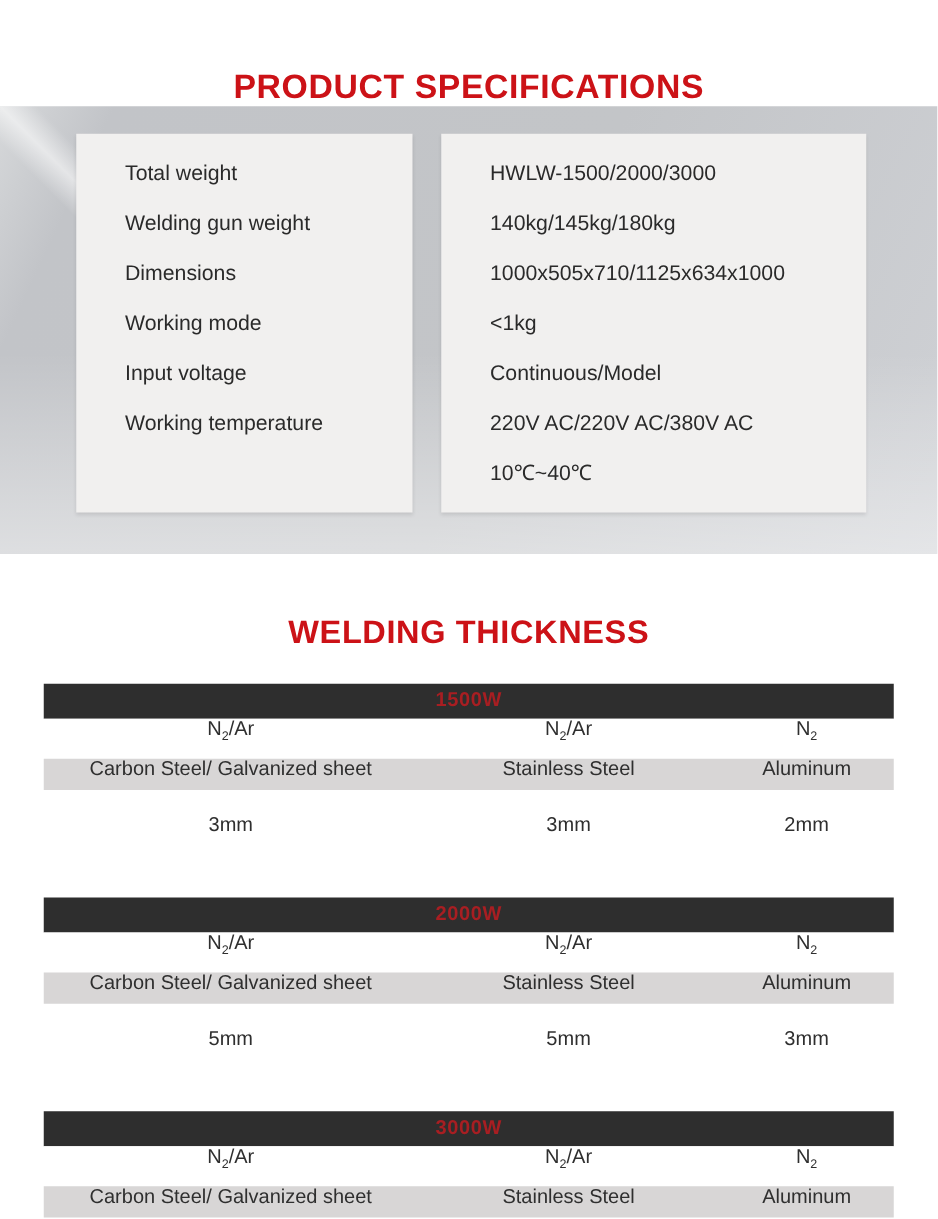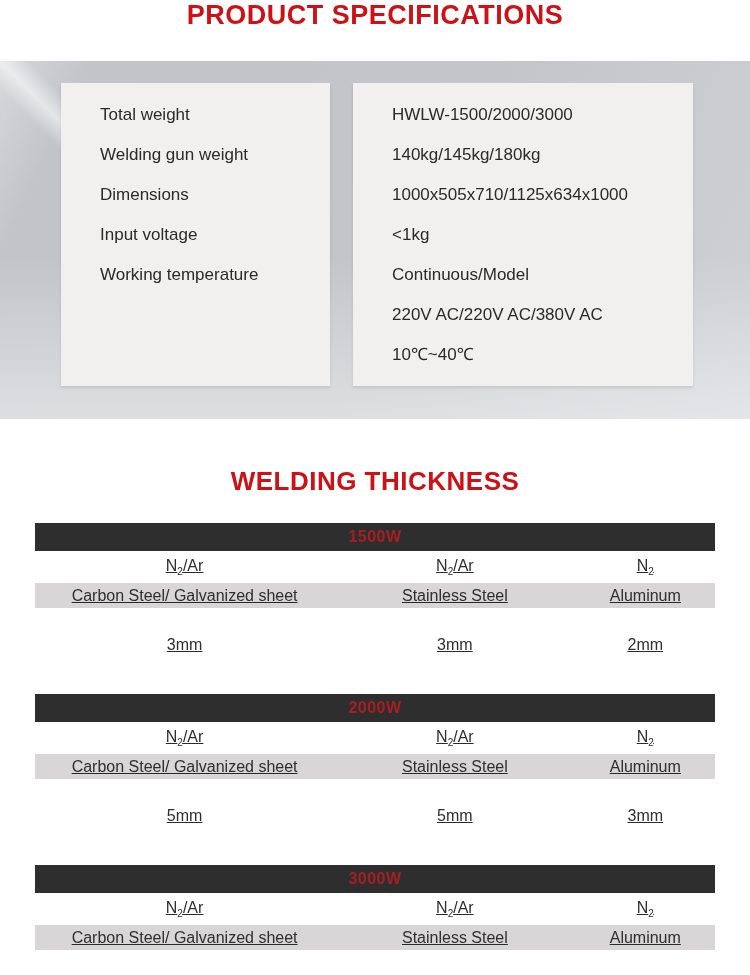--- a/index.html
+++ b/index.html
@@ -3,21 +3,21 @@
 <meta charset="utf-8">
 <style>
   html,body { margin:0; padding:0; }
   body {
     width:750px; height:975px; background:#ffffff;
     font-family:"Liberation Sans", sans-serif; color:#2a2a2a;
     position:relative; overflow:hidden;
   }
 
   
-  .page-header { height:61px; display:flex; align-items:flex-start; justify-content:center; background:#ffffff; }
+  .page-header { height:85px; display:flex; align-items:flex-end; justify-content:center; background:#ffffff; }
   .main-title { color:#cc1217; font-size:27px; font-weight:bold; letter-spacing:0.5px; }
 
   
   .spec-section {
     height:358px; position:relative; overflow:hidden;
     background:linear-gradient(115deg,#d6d8da 0%,#c2c4c8 10%,#c3c5c8 55%,#cfd1d5 100%);
   }
   .spec-section::before {
     content:""; position:absolute; left:0; right:0; bottom:0; height:45%;
     background:linear-gradient(to bottom, rgba(255,255,255,0), rgba(255,255,255,0.45));
@@ -40,21 +40,21 @@
   
   .welding-header { height:84px; display:flex; align-items:center; justify-content:center; background:#ffffff;margin-top:20px; }
   .welding-title { color:#cc1217; font-size:26px; font-weight:bold; letter-spacing:0.5px; }
 
   
   .thickness-tables { margin:0 35px; }
   .t-table { margin-bottom:33px; }
   .t-table:last-child { margin-bottom:0; }
   .power-bar { height:28px; background:#2e2e2e; display:flex; align-items:center; justify-content:center; }
   .power-label { color:#a81e22; font-size:16px; font-weight:bold; letter-spacing:0.5px; }
-  .t-row { display:flex; align-items:center; background:#ffffff;text-decoration:underline; }
+  .t-row { display:flex; align-items:flex-start; background:#ffffff; }
   .t-row.gas       { height:32px; }
   .t-row.material  { height:25px; background:#d8d6d6; }
   .t-row.thickness { height:33px;margin-top:20px; }
   .t-cell { text-align:center; font-size:16px; color:#2f2f2f; white-space:nowrap; }
   .c0 { width:44%; } .c1 { width:35.5%; } .c2 { width:20.5%; }
   sub.gsub { font-size:10px; }
 </style>
 </head>
 <body>
 
@@ -62,20 +62,21 @@
   <div class="main-title">PRODUCT SPECIFICATIONS</div>
 </div>
 
 <div class="spec-section">
   <div class="spec-panels">
 
     <div class="spec-panel left">
       <div class="spec-row">Total weight</div>
       <div class="spec-row">Welding gun weight</div>
       <div class="spec-row">Dimensions</div>
+      <div class="spec-row">Working mode</div>
       <div class="spec-row">Input voltage</div>
       <div class="spec-row">Working temperature</div>
     </div>
 
     <div class="spec-panel right">
       <div class="spec-row">HWLW-1500/2000/3000</div>
       <div class="spec-row">140kg/145kg/180kg</div>
       <div class="spec-row">1000x505x710/1125x634x1000</div>
       <div class="spec-row">&lt;1kg</div>
       <div class="spec-row">Continuous/Model</div>

